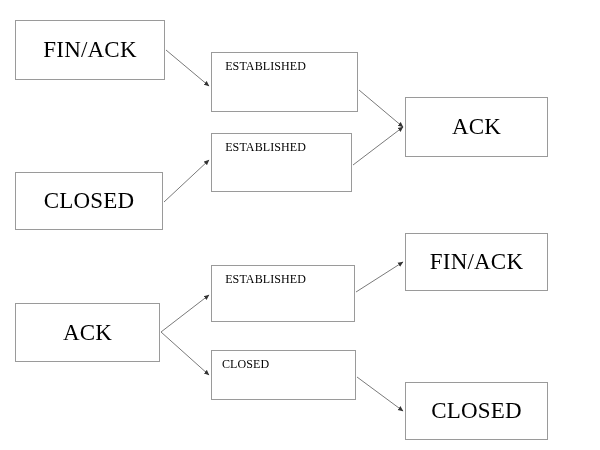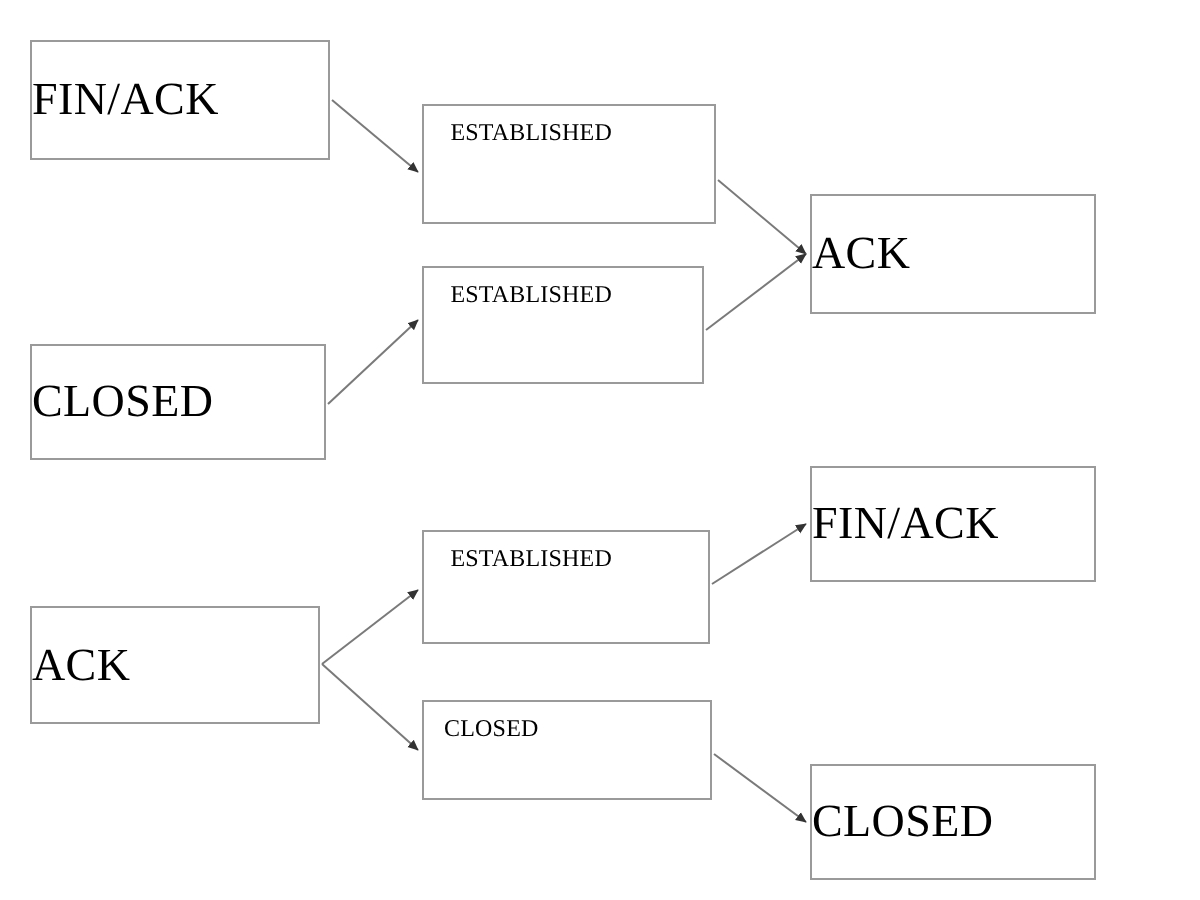--- a/index.html
+++ b/index.html
@@ -33,21 +33,21 @@
     overflow: hidden;
   }
   .node-label {
     display: block;
     color: #000000;
     line-height: 1.12;
   }
   
   .node.big {
     align-items: center;
-    justify-content: flex-start;
+    justify-content: center;
   }
   .node.big .node-label {
     font-size: 23px;
     letter-spacing: 0.2px;
     text-align: center;
     white-space: nowrap;
   }
   
   .node.small {
     align-items: flex-start;

